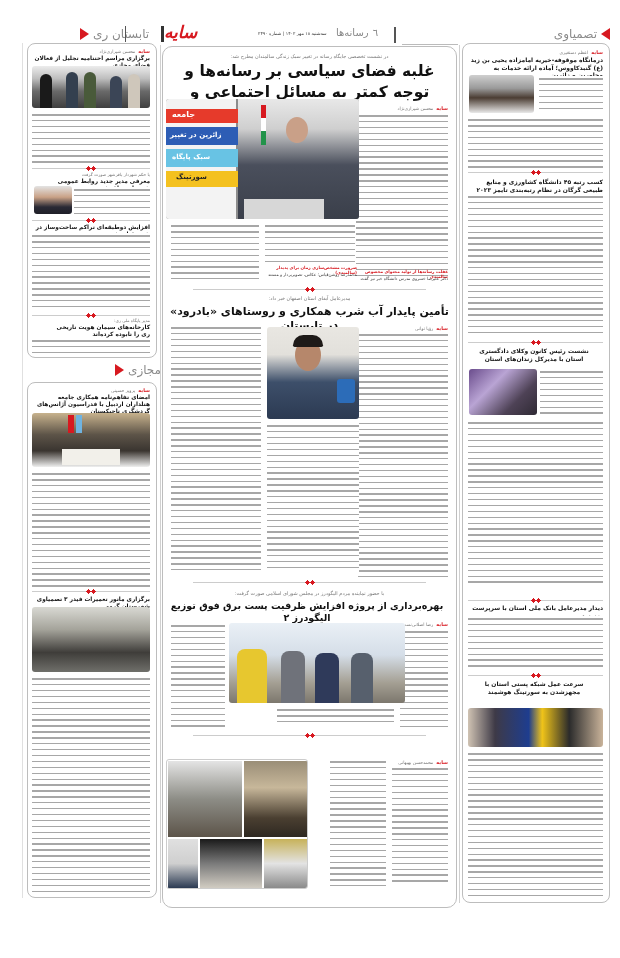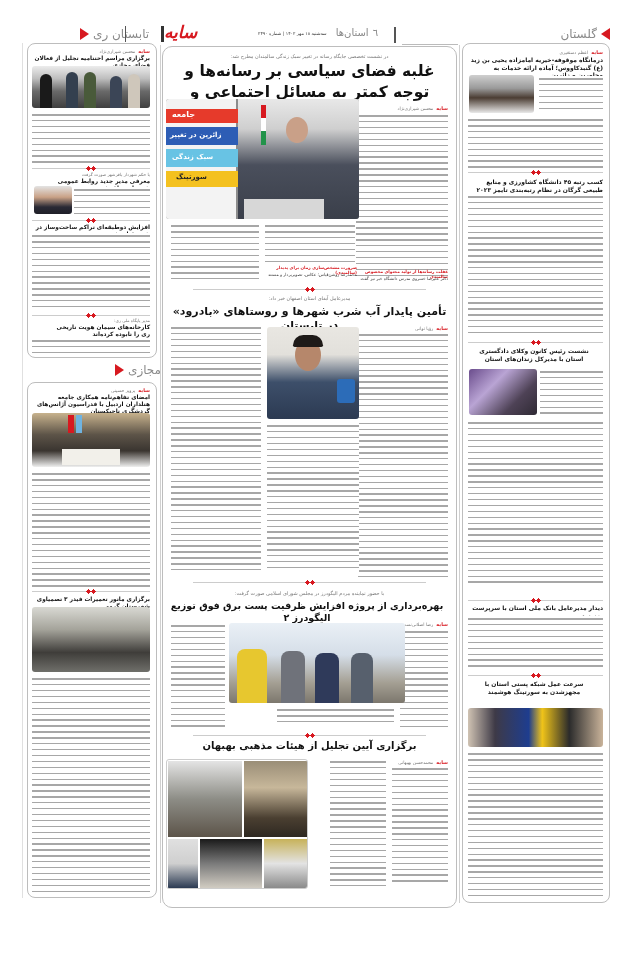--- a/index.html
+++ b/index.html
@@ -19,26 +19,26 @@
 .sep{position:absolute;height:1px;background:#ccc}
 .sep::after{content:"";position:absolute;left:50%;top:-2px;width:10px;height:5px;margin-left:-5px;background:radial-gradient(circle at 2.5px 2.5px,#d71920 2px,transparent 2.2px),radial-gradient(circle at 7.5px 2.5px,#d71920 2px,transparent 2.2px)}
 .kicker{font-size:5px;color:#777;text-align:center}
 .vline{position:absolute;width:1px;background:#d0d0d0}
 </style>
 </head>
 <body>
 
 <div class="abs hdr-sec" style="right:10px;top:27px">
   <span class="redtab"></span>
-  <span>گلستان</span>
+  <span>تصمیاوی</span>
 </div>
 <div class="abs" style="left:394px;top:27px;width:2px;height:16px;background:#555"></div>
 <div class="abs hdr-sec" style="right:242px;top:27px;font-size:10px;color:#888">
   <span style="font-size:10px">٦</span>
-  <span>استان‌ها</span>
+  <span>رسانه‌ها</span>
 </div>
 <div class="abs" style="left:258px;top:31px;font-size:4.5px;color:#333">سه‌شنبه ۱۸ مهر ۱۴۰۲ | شماره ۲۴۹۰</div>
 <div class="abs" style="left:164px;top:22px;font-size:17px;color:#d71920;font-weight:bold;font-family:'DejaVu Serif',serif;font-style:italic">سایه</div>
 <div class="abs" style="left:161px;top:26px;width:3px;height:16px;background:#333"></div>
 <div class="abs hdr-sec" style="left:80px;top:27px">
   <span>تابستان ری</span>
   <span class="redtab l"></span>
 </div>
 <div class="abs" style="left:125px;top:26px;width:1px;height:16px;background:#555"></div>
 <div class="abs" style="left:402px;top:44px;width:56px;height:1px;background:#bbb"></div>
@@ -85,39 +85,39 @@
   <div class="abs txt lines" style="right:8px;top:66px;width:92px;height:166px"></div>
 
   <div class="pic" style="left:3px;top:52px;width:193px;height:120px;background:#8c8c8c">
     <div class="abs" style="left:0;top:0;width:70px;height:120px;background:#f3f3f3"></div>
     <div class="abs" style="left:0;top:10px;width:72px;height:14px;background:#e63a2b"></div>
     <div class="abs" style="left:0;top:28px;width:72px;height:18px;background:#2d5db5"></div>
     <div class="abs" style="left:0;top:50px;width:72px;height:18px;background:#68c3e4"></div>
     <div class="abs" style="left:0;top:72px;width:72px;height:16px;background:#f4c11f"></div>
     <div class="abs" style="left:6px;top:11px;font-size:8px;color:#fff;font-weight:bold">جامعه</div>
     <div class="abs" style="left:4px;top:32px;font-size:7px;color:#fff;font-weight:bold">زائرین در تغییر</div>
-    <div class="abs" style="left:6px;top:54px;font-size:7px;color:#fff;font-weight:bold">سبک زندگی</div>
+    <div class="abs" style="left:6px;top:54px;font-size:7px;color:#fff;font-weight:bold">سبک پایگاه</div>
     <div class="abs" style="left:10px;top:74px;font-size:7px;color:#222;font-weight:bold">سورتینگ</div>
     <div class="abs" style="left:72px;top:0;width:121px;height:120px;background:linear-gradient(180deg,#e8e8e8 0,#cfcfcf 25%,#4a4f5c 55%,#3a3f4a 100%)"></div>
     <div class="abs" style="left:120px;top:18px;width:22px;height:26px;border-radius:50%;background:#c9a088"></div>
     <div class="abs" style="left:78px;top:100px;width:80px;height:20px;background:#d7d7d7"></div>
     <div class="abs" style="left:95px;top:6px;width:5px;height:40px;background:linear-gradient(180deg,#d71920 33%,#fff 33%,#fff 66%,#22934a 66%)"></div>
   </div>
 
   <div class="abs txt lines" style="left:8px;top:176px;width:88px;height:56px"></div>
   <div class="abs txt lines" style="left:102px;top:176px;width:90px;height:40px"></div>
   <div class="abs" style="left:104px;top:218px;width:90px;font-size:4.2px;color:#d71920;font-weight:bold">ضرورت مشخص‌سازی زمان برای پدیدار (سالمندی)</div>
   <div class="abs" style="left:104px;top:225px;width:90px;font-size:4.2px;color:#333">محمدرضا روشن‌قیاس؛ عکاس، تصویربردار و مستند</div>
   <div class="abs" style="right:8px;top:222px;width:92px;font-size:4.2px;color:#d71920;font-weight:bold">غفلت رسانه‌ها از تولید محتوای مخصوص سالمندی</div>
   <div class="abs" style="right:8px;top:229px;width:92px;font-size:4.2px;color:#333">دکتر علیرضا خسروی مدرس دانشگاه خبر نیز گفت</div>
 
   <div class="sep" style="left:30px;right:30px;top:242px"></div>
 
   <div class="abs kicker" style="left:0;right:0;top:248px">مدیرعامل آبفای استان اصفهان خبر داد:</div>
-  <div class="abs hd" style="left:5px;right:5px;top:258px;font-size:11px;text-align:center">تأمین پایدار آب شرب شهرها و روستاهای «بادرود» در تابستان</div>
+  <div class="abs hd" style="left:5px;right:5px;top:258px;font-size:11px;text-align:center">تأمین پایدار آب شرب همکاری و روستاهای «بادرود» در تابستان</div>
   <div class="abs by" style="right:8px;top:278px">
     <span class="lg">سایه</span>
     <span>رؤیا توانی</span>
   </div>
   <div class="abs txt lines" style="right:8px;top:285px;width:90px;height:246px"></div>
   <div class="pic" style="left:104px;top:280px;width:92px;height:92px;background:linear-gradient(180deg,#e9e7e2 0,#e2e0db 30%,#3d4f6a 60%,#2c3a52 100%)">
     <div class="abs" style="left:28px;top:12px;width:26px;height:32px;border-radius:50%;background:#b6876b"></div>
     <div class="abs" style="left:26px;top:8px;width:30px;height:12px;border-radius:12px 12px 2px 2px;background:#1e1a18"></div>
     <div class="abs" style="left:70px;top:52px;width:18px;height:24px;background:#2c6cb8;border-radius:3px"></div>
   </div>
@@ -137,21 +137,20 @@
     <div class="abs" style="left:8px;top:26px;width:30px;height:54px;background:#e7c72f;border-radius:8px 8px 0 0"></div>
     <div class="abs" style="left:52px;top:28px;width:24px;height:52px;background:#6f727a;border-radius:8px 8px 0 0"></div>
     <div class="abs" style="left:86px;top:30px;width:24px;height:50px;background:#2f3a5a;border-radius:8px 8px 0 0"></div>
     <div class="abs" style="left:122px;top:30px;width:22px;height:50px;background:#57606d;border-radius:8px 8px 0 0"></div>
   </div>
   <div class="abs txt lines" style="right:62px;top:660px;width:117px;height:20px"></div>
   <div class="abs txt lines" style="left:8px;top:576px;width:54px;height:104px"></div>
 
   <div class="sep" style="left:30px;right:30px;top:688px"></div>
 
-  <div class="abs hd" style="left:5px;right:5px;top:693px;font-size:10px;text-align:center">برگزاری آیین تجلیل از هیئات مذهبی بهبهان</div>
   <div class="abs by" style="right:8px;top:712px">
     <span class="lg">سایه</span>
     <span>محمدحسن بهبهانی</span>
   </div>
   <div class="abs txt lines" style="right:8px;top:719px;width:56px;height:120px"></div>
   <div class="abs txt lines" style="right:70px;top:712px;width:56px;height:127px"></div>
   <div class="pic" style="left:3px;top:712px;width:142px;height:130px;background:#fff;border:1px solid #ccc">
     <div class="abs" style="left:1px;top:1px;width:74px;height:76px;background:linear-gradient(180deg,#e4e4e4 0,#8d8d86 50%,#5c5449 100%)"></div>
     <div class="abs" style="left:77px;top:1px;width:63px;height:76px;background:linear-gradient(180deg,#9a8e77 0,#c7b79a 35%,#4a3f31 75%,#2e2821 100%)"></div>
     <div class="abs" style="left:1px;top:79px;width:30px;height:49px;background:linear-gradient(180deg,#e0e0e0 0,#cfcfcf 50%,#2b3a52 100%)"></div>

